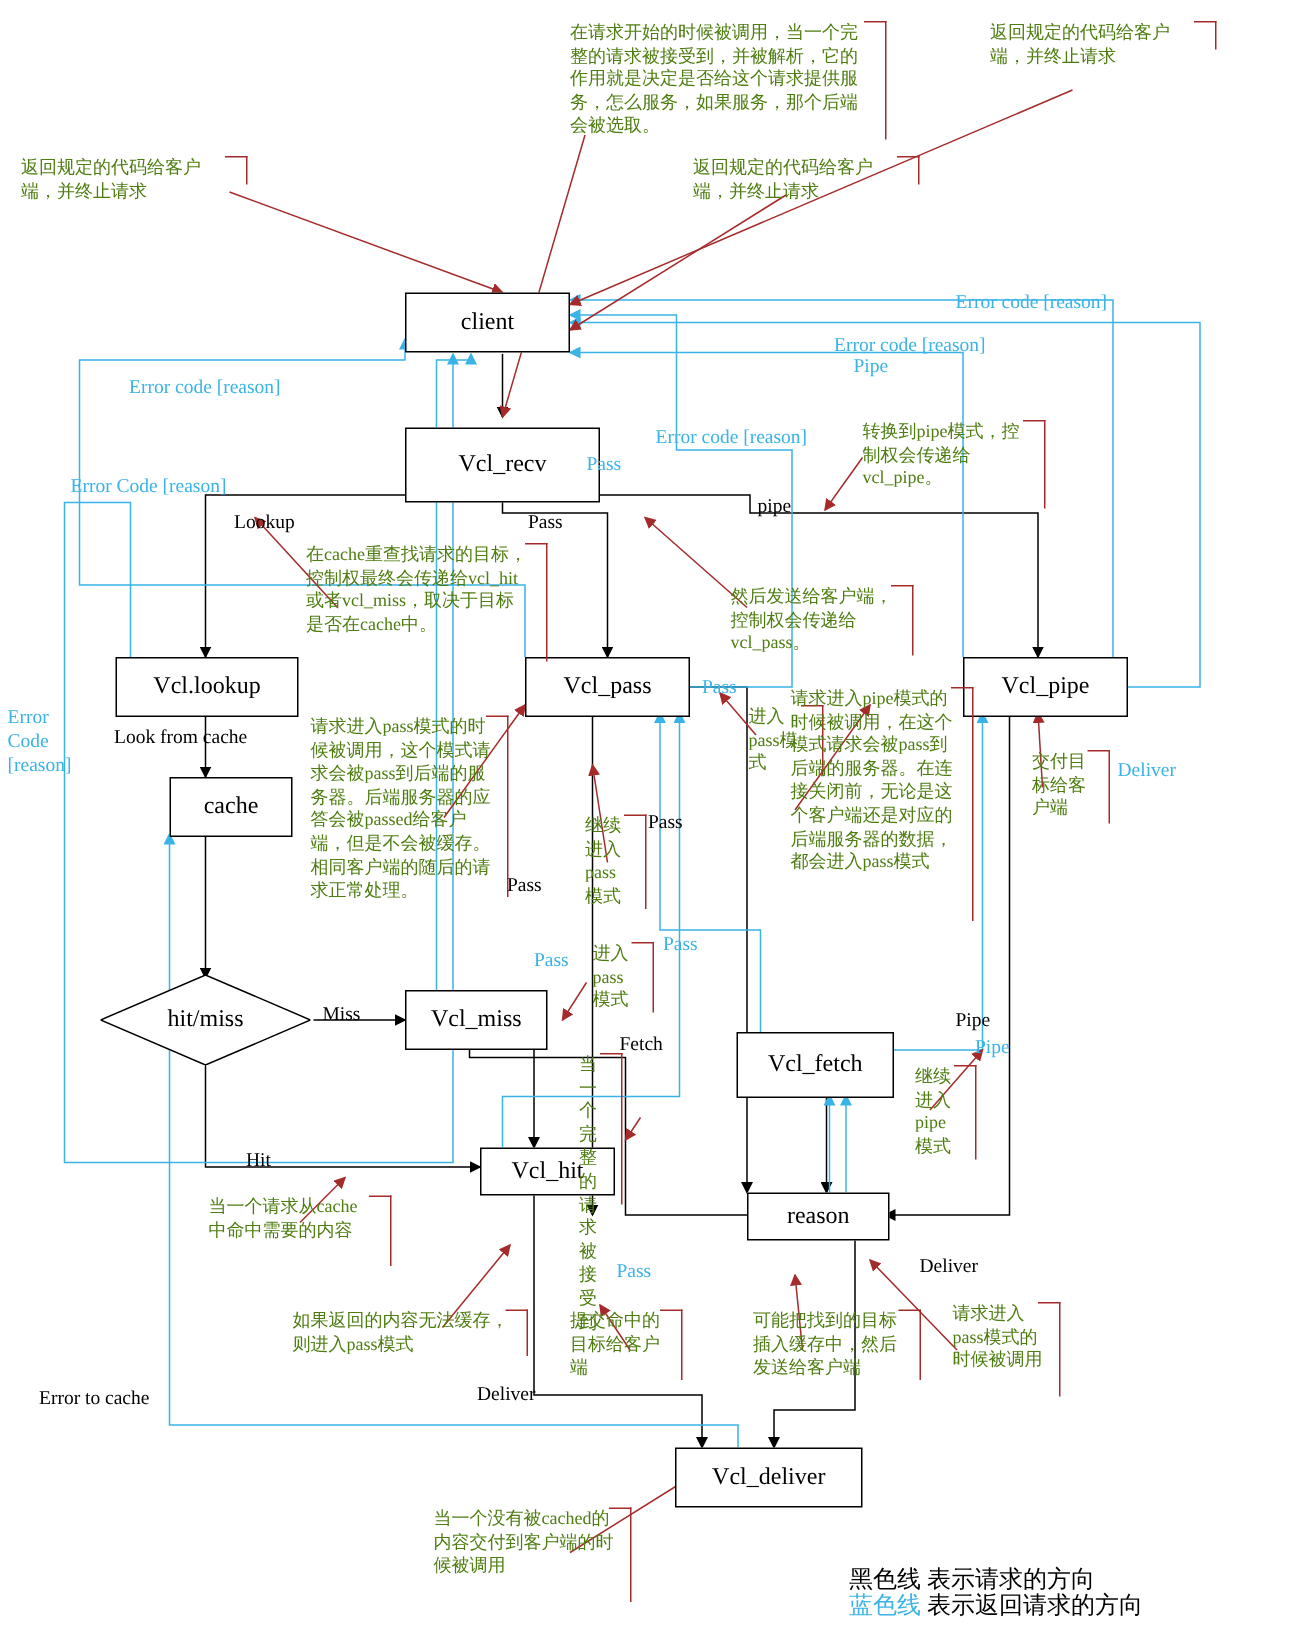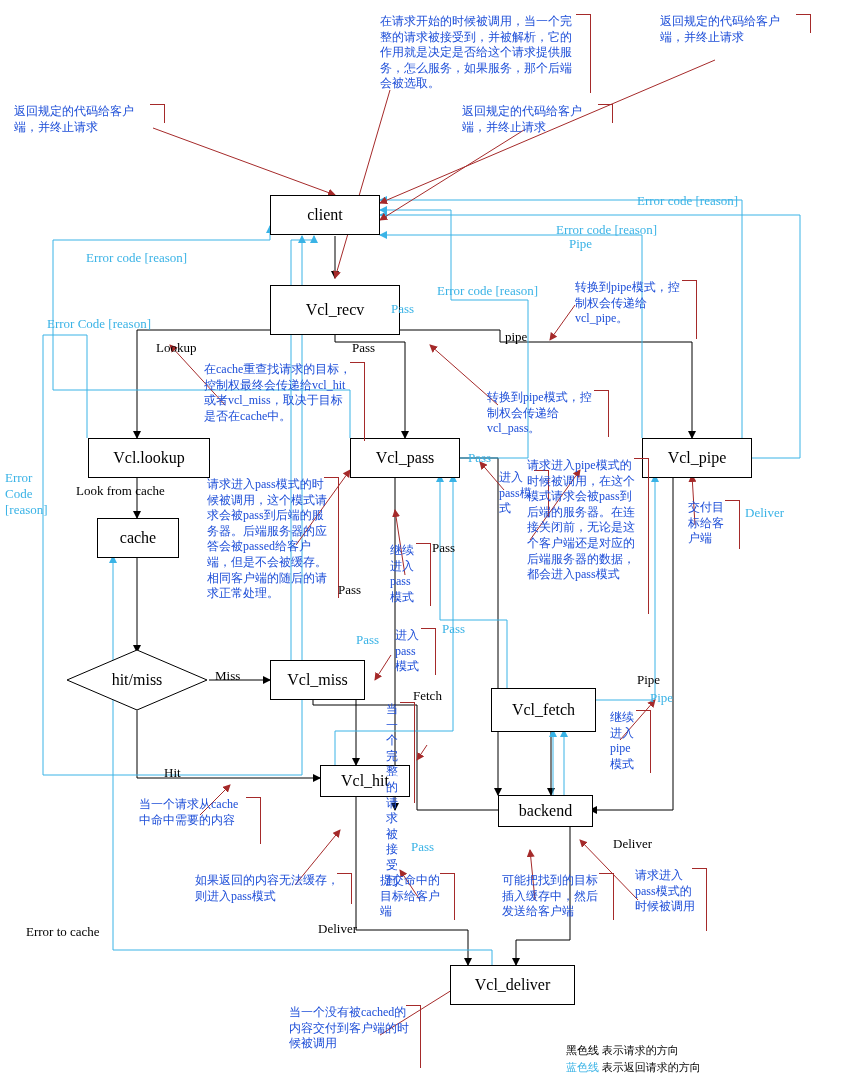--- a/index.html
+++ b/index.html
@@ -1,25 +1,25 @@
 <!DOCTYPE html>
 <html><head>
 <meta charset="utf-8">
 <style>
 html,body{margin:0;padding:0;width:864px;height:1085px;background:#fff;font-family:SimSun,"宋体",serif;font-size:12px;position:relative;color:#000}
 .box{position:absolute;border:1px solid #000;background:#fff;display:flex;align-items:center;justify-content:center;text-align:center;font-size:16px;padding:4px}
-.note{position:absolute;color:#1d4ed8;line-height:1.3}
+.note{position:absolute;color:#4d7c0f;line-height:1.3}
 .label{position:absolute;color:#000;font-size:13px}
 .label-blue{position:absolute;color:#3ab3e6;font-size:13px}
 .note-brk{position:absolute;border:1px solid #a52a2a;border-left:none;border-bottom:none;width:14px;height:18px}
 .diamond{position:absolute;width:140px;height:60px;display:flex;align-items:center;justify-content:center;font-size:16px}
 .diamond svg{position:absolute;top:0;left:0}
 .diamond span{position:relative}
 svg.canvas{position:absolute;top:0;left:0;width:864px;height:1085px;pointer-events:none}
-.legend{position:absolute;font-size:11px}
+.legend{position:absolute;font-size:16px}
 </style>
 </head>
 <body>
 
 <svg class="canvas" viewBox="0 0 864 1085">
 <defs>
 <marker id="ab" markerWidth="8" markerHeight="8" refX="7" refY="4" orient="auto">
         <path d="M0,0 L8,4 L0,8 z" fill="#000"></path>
       </marker>
 <marker id="au" markerWidth="8" markerHeight="8" refX="7" refY="4" orient="auto">
@@ -79,47 +79,47 @@
 <path d="M200 815 L230 785" stroke="#a52a2a" fill="none" marker-end="url(#ar)"></path>
 <path d="M295 885 L340 830" stroke="#a52a2a" fill="none" marker-end="url(#ar)"></path>
 <path d="M420 900 L400 870" stroke="#a52a2a" fill="none" marker-end="url(#ar)"></path>
 <path d="M535 900 L530 850" stroke="#a52a2a" fill="none" marker-end="url(#ar)"></path>
 <path d="M638 900 L580 840" stroke="#a52a2a" fill="none" marker-end="url(#ar)"></path>
 <path d="M380 1035 L460 985" stroke="#a52a2a" fill="none" marker-end="url(#ar)"></path>
 </svg>
 
 <div class="box" style="left:270px;top:195px;width:100px;height:30px">client</div>
 <div class="box" style="left:270px;top:285px;width:120px;height:40px">Vcl_recv</div>
-<div class="box" style="left:88px;top:438px;width:112px;height:30px">Vcl.lookup</div>
-<div class="box" style="left:97px;top:518px;width:72px;height:30px">cache</div>
+<div class="box" style="left:77px;top:438px;width:112px;height:30px">Vcl.lookup</div>
+<div class="box" style="left:113px;top:518px;width:72px;height:30px">cache</div>
 <div class="diamond" style="left:67px;top:650px">
 <svg width="140" height="60">
       <polygon points="70,0 140,30 70,60 0,30" fill="#fff" stroke="#000"></polygon>
     </svg>
 <span>hit/miss</span>
 </div>
 <div class="box" style="left:270px;top:660px;width:85px;height:30px">Vcl_miss</div>
 <div class="box" style="left:320px;top:765px;width:80px;height:22px">Vcl_hit</div>
 <div class="box" style="left:350px;top:438px;width:100px;height:30px">Vcl_pass</div>
 <div class="box" style="left:642px;top:438px;width:100px;height:30px">Vcl_pipe</div>
 <div class="box" style="left:491px;top:688px;width:95px;height:34px">Vcl_fetch</div>
-<div class="box" style="left:498px;top:795px;width:85px;height:22px">backend</div>
+<div class="box" style="left:498px;top:795px;width:85px;height:22px">reason</div>
 <div class="box" style="left:450px;top:965px;width:115px;height:30px">Vcl_deliver</div>
 
 <div class="note" style="left:14px;top:104px;width:140px">返回规定的代码给客户端，并终止请求</div>
 <div class="note-brk" style="left:150px;top:104px"></div>
 <div class="note" style="left:462px;top:104px;width:140px">返回规定的代码给客户端，并终止请求</div>
 <div class="note-brk" style="left:598px;top:104px"></div>
 <div class="note" style="left:660px;top:14px;width:140px">返回规定的代码给客户端，并终止请求</div>
 <div class="note-brk" style="left:796px;top:14px"></div>
 <div class="note" style="left:380px;top:14px;width:200px">在请求开始的时候被调用，当一个完整的请求被接受到，并被解析，它的作用就是决定是否给这个请求提供服务，怎么服务，如果服务，那个后端会被选取。</div>
 <div class="note-brk" style="left:576px;top:14px;height:78px"></div>
 <div class="note" style="left:204px;top:362px;width:150px">在cache重查找请求的目标，控制权最终会传递给vcl_hit或者vcl_miss，取决于目标是否在cache中。</div>
 <div class="note-brk" style="left:350px;top:362px;height:78px"></div>
-<div class="note" style="left:487px;top:390px;width:110px">转换到pipe模式，控制权会传递给vcl_pass。</div>
+<div class="note" style="left:487px;top:390px;width:110px">然后发送给客户端，控制权会传递给vcl_pass。</div>
 <div class="note-brk" style="left:594px;top:390px;height:46px"></div>
 <div class="note" style="left:575px;top:280px;width:110px">转换到pipe模式，控制权会传递给vcl_pipe。</div>
 <div class="note-brk" style="left:682px;top:280px;height:58px"></div>
 <div class="note" style="left:207px;top:477px;width:120px">请求进入pass模式的时候被调用，这个模式请求会被pass到后端的服务器。后端服务器的应答会被passed给客户端，但是不会被缓存。相同客户端的随后的请求正常处理。</div>
 <div class="note-brk" style="left:324px;top:477px;height:120px"></div>
 <div class="note" style="left:499px;top:470px;width:38px">进入pass模式</div>
 <div class="note-brk" style="left:534px;top:470px;height:46px"></div>
 <div class="note" style="left:390px;top:543px;width:28px">继续进入pass模式</div>
 <div class="note-brk" style="left:416px;top:543px;height:62px"></div>
 <div class="note" style="left:527px;top:458px;width:110px">请求进入pipe模式的时候被调用，在这个模式请求会被pass到后端的服务器。在连接关闭前，无论是这个客户端还是对应的后端服务器的数据，都会进入pass模式</div>

